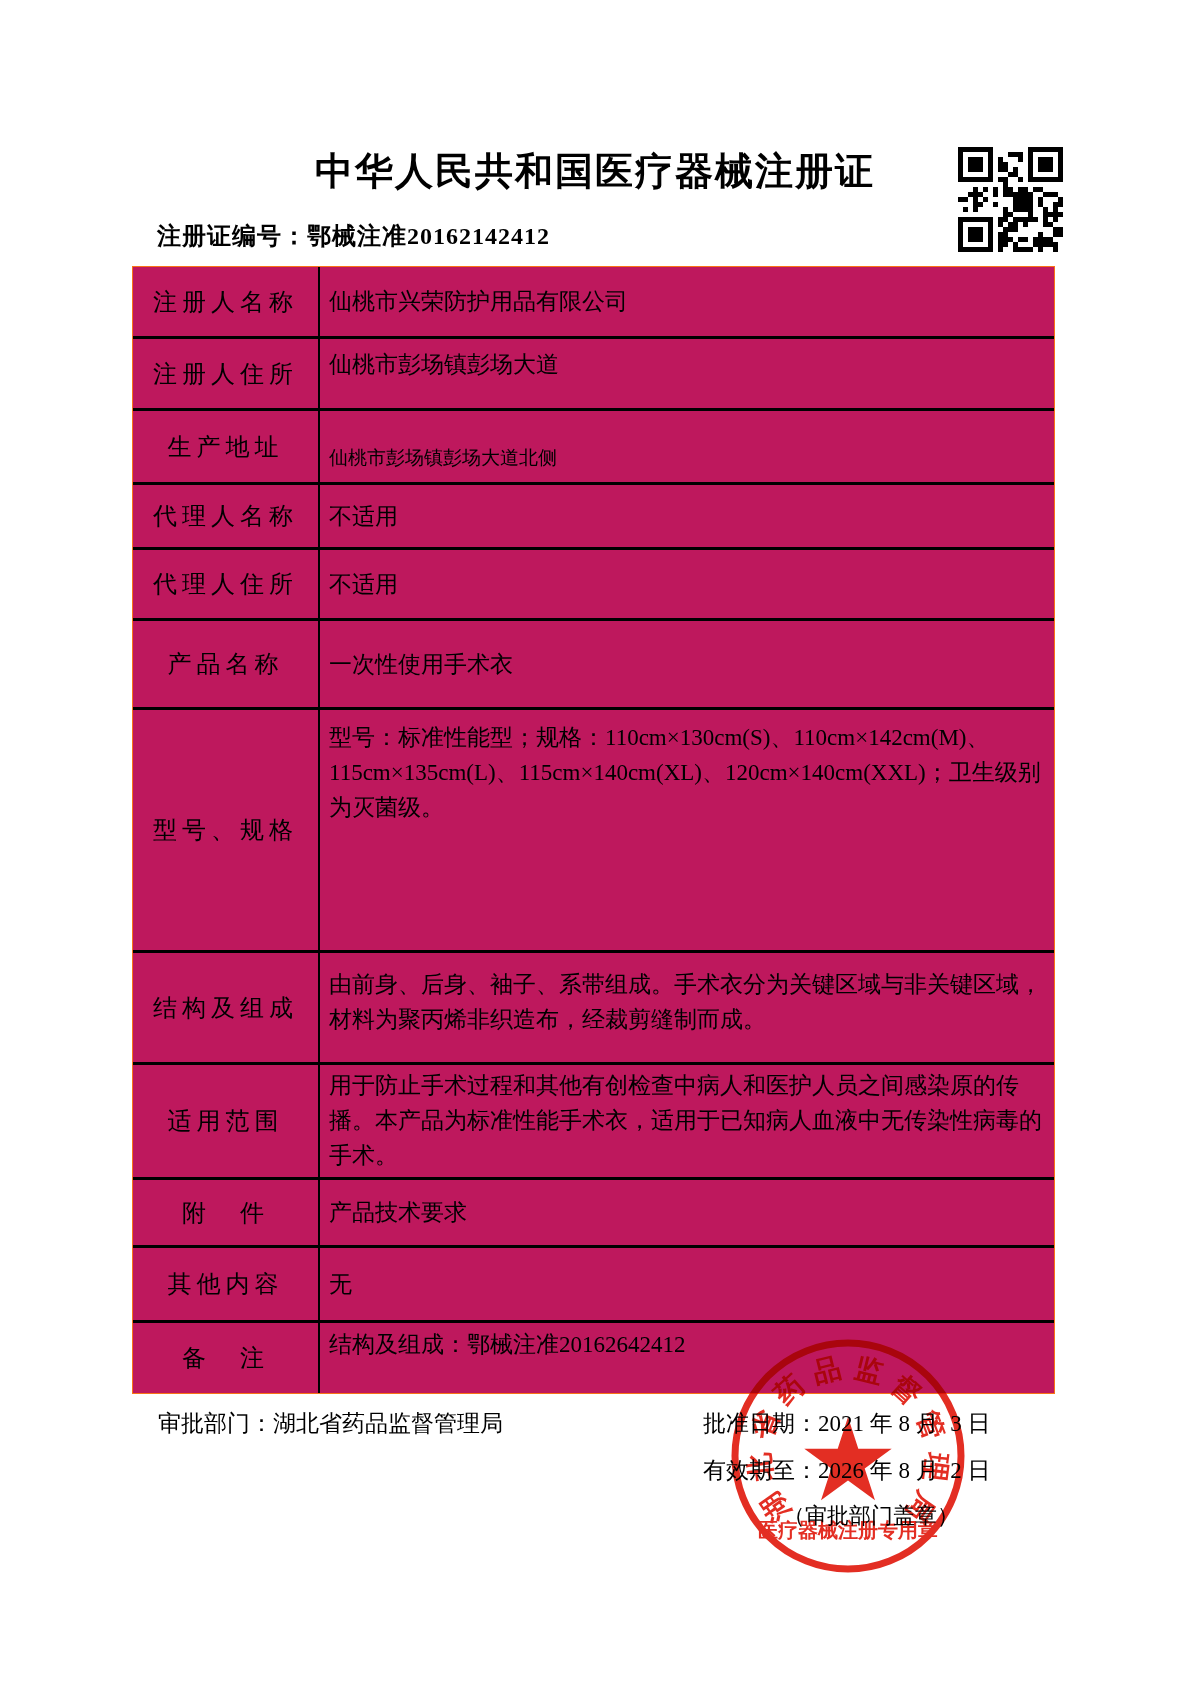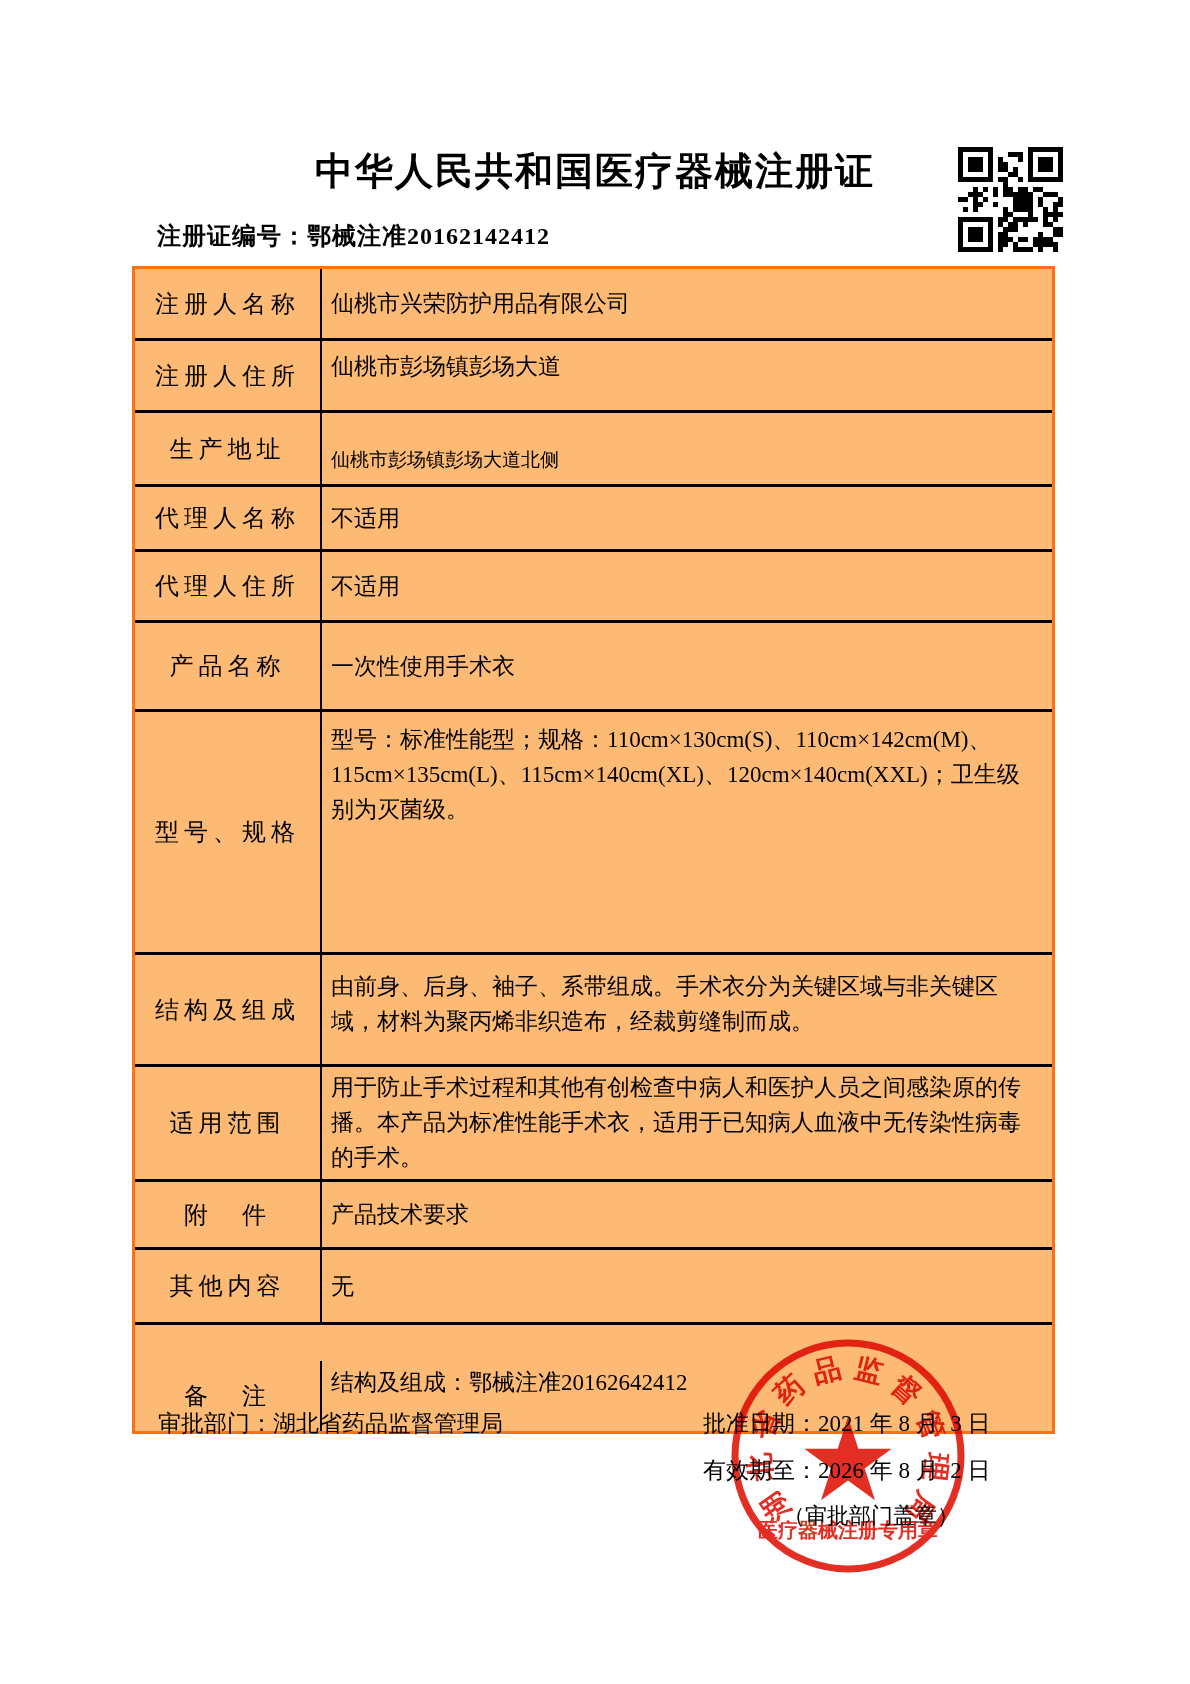--- a/index.html
+++ b/index.html
@@ -19,26 +19,26 @@
     font-weight:bold;font-size:38px;letter-spacing:2px;
   }
   .reg-no{
     position:absolute;top:220px;left:157px;
     font-size:24px;font-weight:bold;letter-spacing:1px;
   }
   .qr{position:absolute;top:147px;left:958px;width:105px;height:105px;}
   
   .cert-table{
     position:absolute;top:266px;left:132px;width:923px;
-    border:3px solid #f97316;
+    border:1px solid #f97316;
     box-sizing:border-box;
-    background:#fdba74;
+    background:#be185d;
   }
   .row{display:flex;box-sizing:border-box;border-bottom:3px solid #000;}
-  .row:last-child{border-bottom:none;margin-top:36px;}
+  .row:last-child{border-bottom:none;}
   .cell{box-sizing:border-box;}
   .label{
     width:187px;flex:0 0 187px;
     border-right:2px solid #000;
     display:flex;align-items:center;justify-content:center;
     font-size:24px;letter-spacing:5px;text-align:center;
   }
   .value{
     flex:1 1 auto;
     font-size:23px;line-height:35px;

